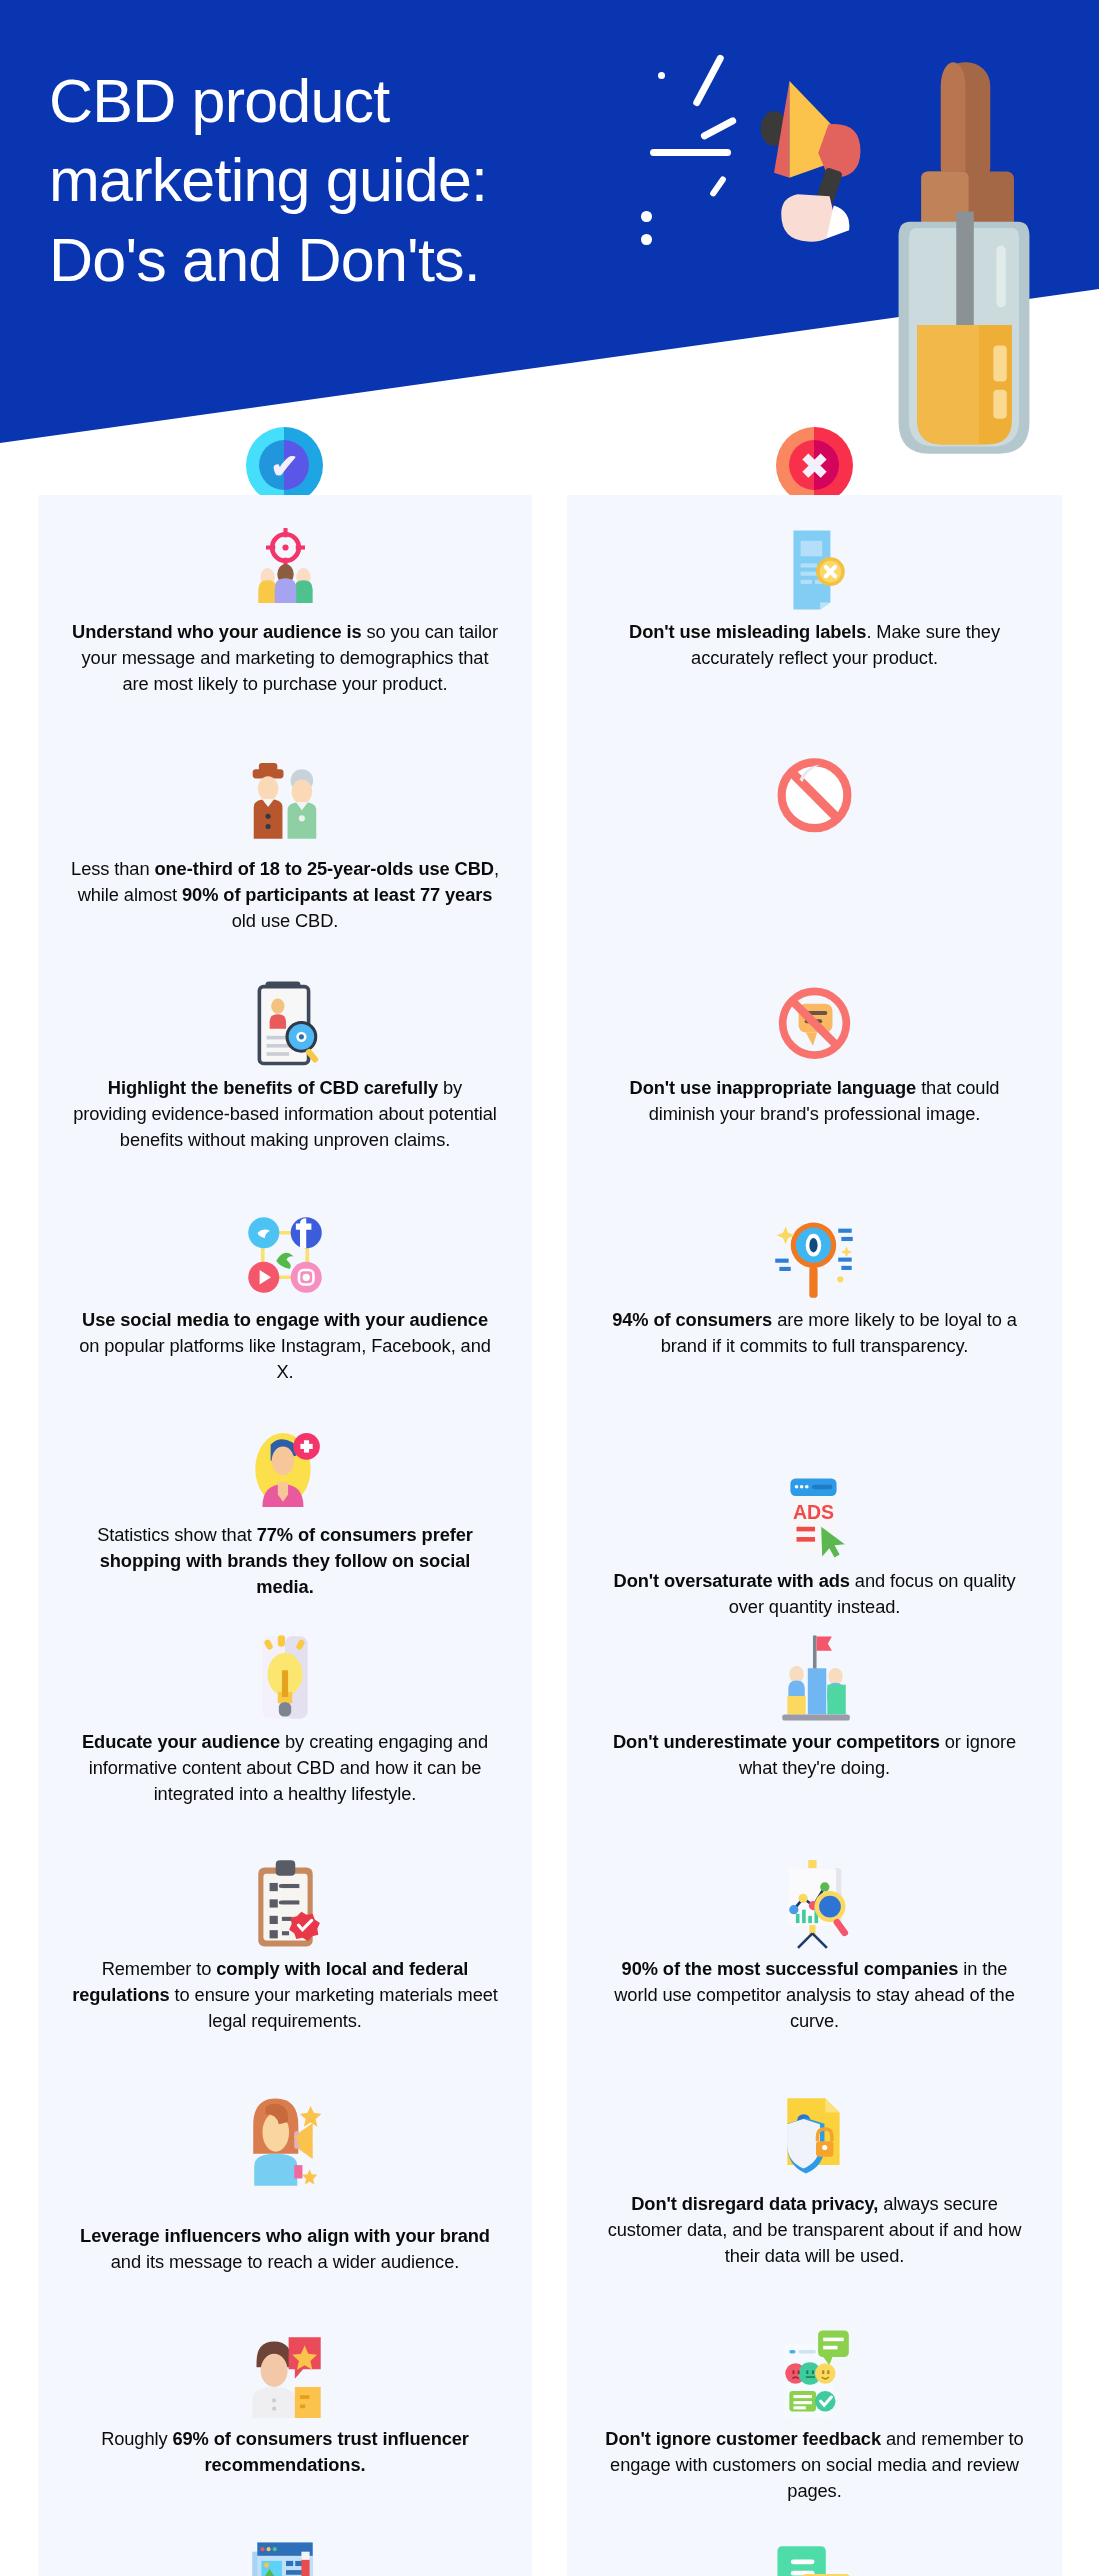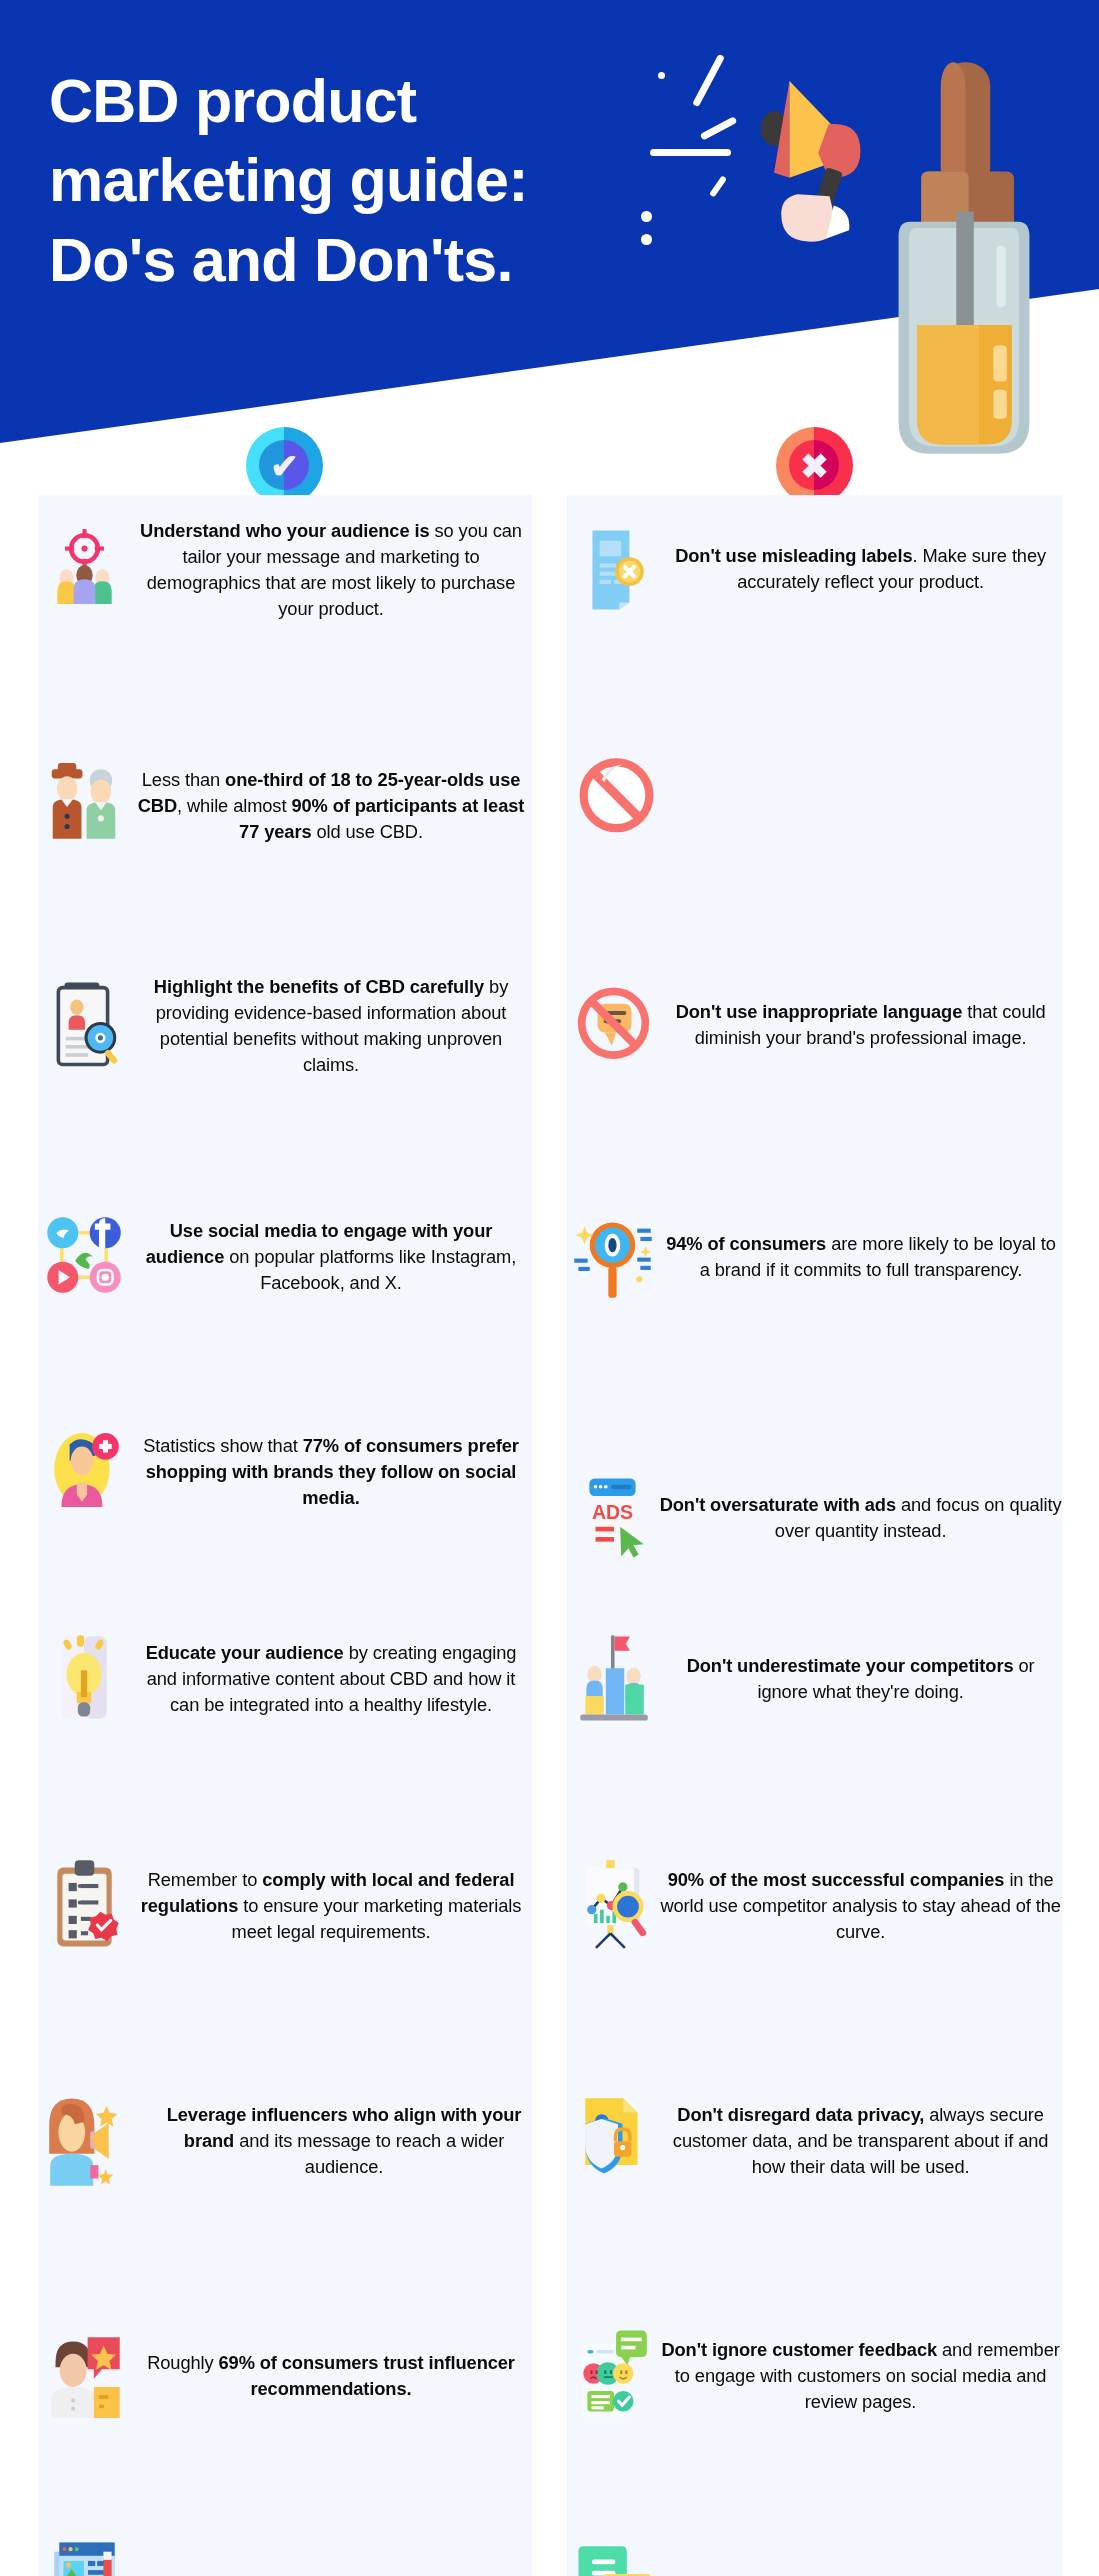--- a/index.html
+++ b/index.html
@@ -18,21 +18,21 @@
   .header-bg{
     position:absolute;left:0;top:0;width:1099px;height:495px;
     background:#0A35B0;
     clip-path:polygon(0 0, 1099px 0, 1099px 289px, 0 443px);
   }
   .header-title{
     position:absolute;left:49px;top:62px;
     width:592px;
     color:#ffffff;
     font-size:61px;
-    font-weight:700;
+    font-weight:400;
     line-height:1.30;
     letter-spacing:-0.8px;
     white-space:pre-line;
   }
   
   .spark{position:absolute;background:#ffffff;border-radius:5.2px;}
   
   .bottle{position:absolute;left:879px;top:57px;width:170px;height:407px;}
   
   .badge{
@@ -54,21 +54,21 @@
   
   .card{
     position:absolute;top:495px;height:2392px;
     background:#F4F7FE;
   }
   .card.left{left:38px;width:494px;}
   .card.right{left:567px;width:495px;}
 
   .item{
     position:absolute;left:0;width:100%;
-    display:flex;flex-direction:row;align-items:center;
+    display:flex;flex-direction:column;align-items:center;
   }
   .art{
     width:98px;height:98px;
     display:flex;align-items:center;justify-content:center;
     margin-bottom:3.1px;
   }
   .art svg{display:block;}
   .caption{
     width:428px;
     text-align:center;

